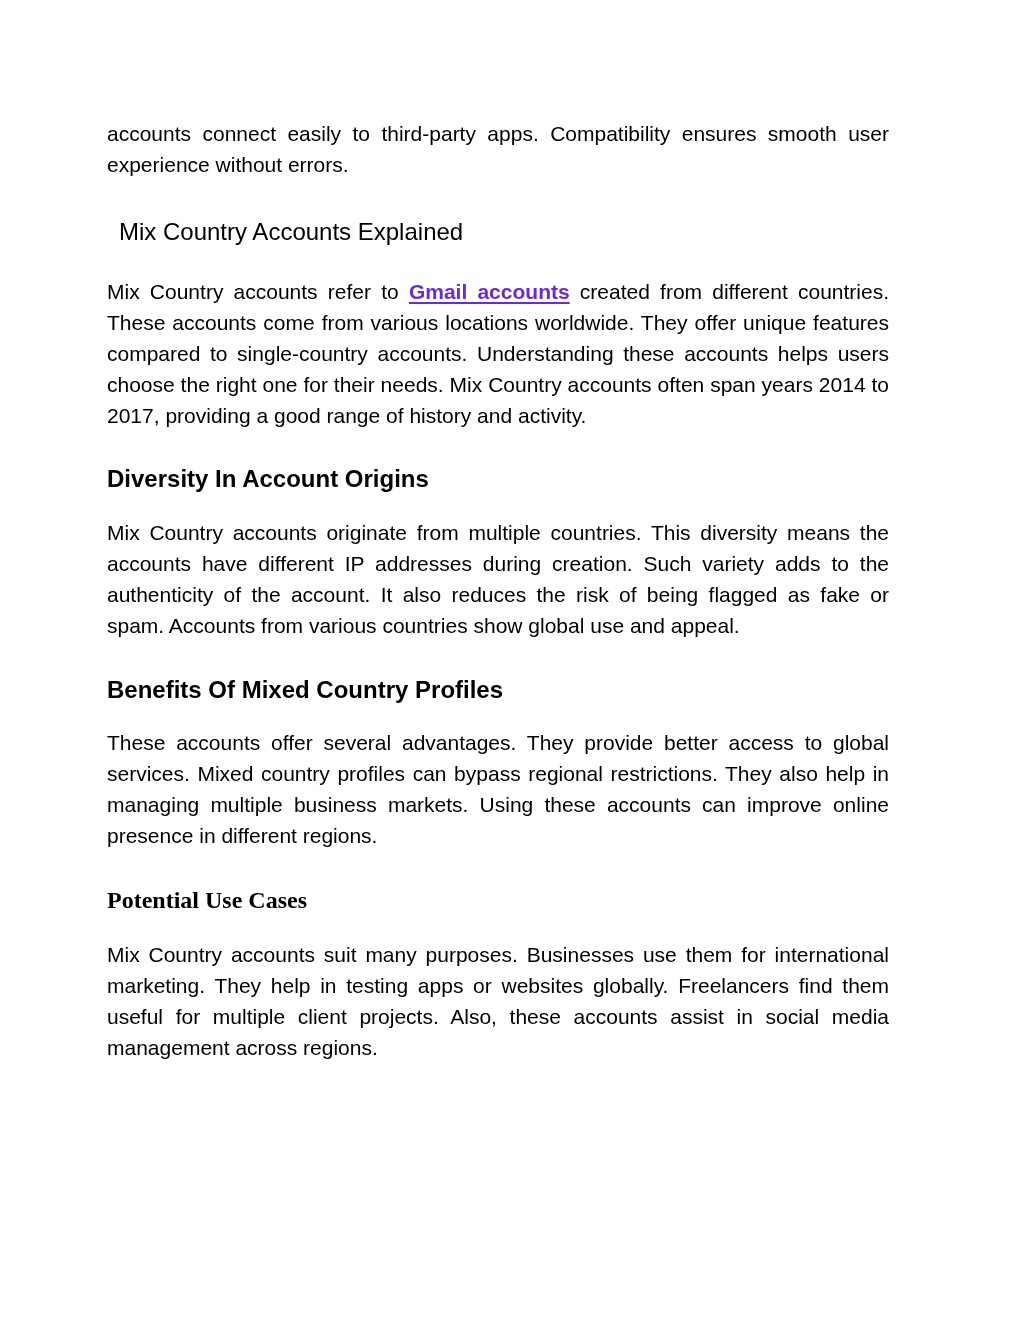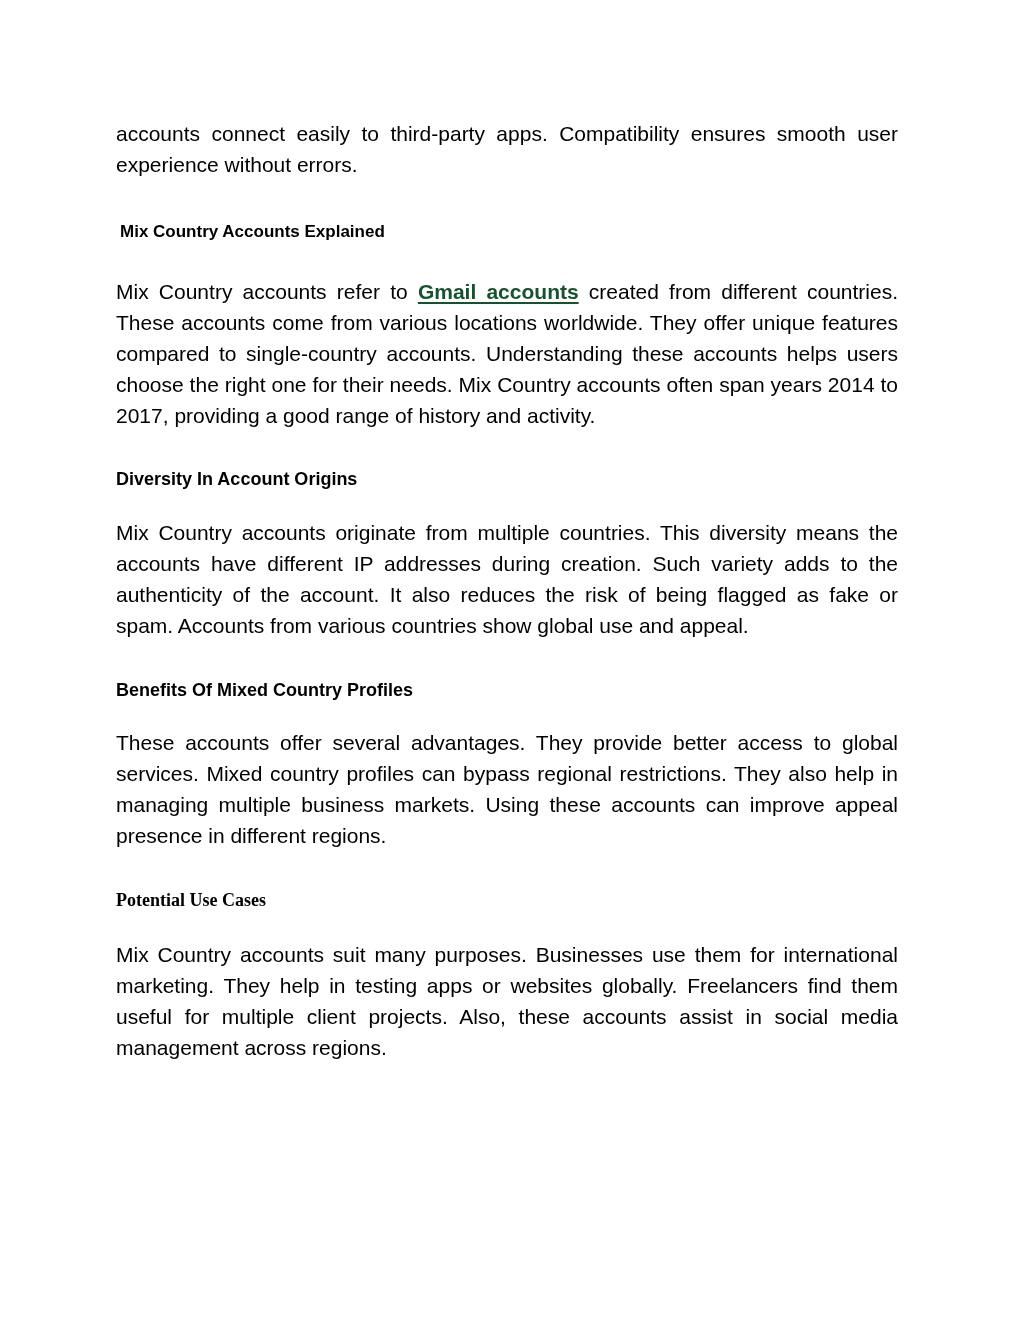--- a/index.html
+++ b/index.html
@@ -10,45 +10,45 @@
     body {
       width: 1024px;
       height: 1325px;
       position: relative;
       overflow: hidden;
       font-family: "Liberation Sans", sans-serif;
       color: #000000;
     }
     .page {
       position: absolute;
-      left: 116px;
+      left: 107px;
       top: 118px;
       width: 782px;
     }
     p.body {
       margin: 0;
       font-size: 21px;
       line-height: 31px;
       text-align: justify;
       letter-spacing: 0px;
     }
     h2.h2 {
-      margin: 4px;
-      font-size: 17px;
-      font-weight: bold;
+      margin: 12px;
+      font-size: 24px;
+      font-weight: normal;
       line-height: 36px;
     }
     h3.h3 {
       margin: 0;
-      font-size: 18px;
+      font-size: 24px;
       font-weight: bold;
       line-height: 26px;
     }
     a.link {
-      color: #14532d;
+      color: #6d28d9;
       font-weight: bold;
       text-decoration: underline;
       text-underline-offset: 3px;
     }
     #p-intro { }
     #h-mix { margin-top: 34px; }
     #p-mix { margin-top: 26px; }
     #h-diversity { margin-top: 35px; }
     #p-diversity { margin-top: 25px; }
     #h-benefits { margin-top: 36px; }
@@ -67,20 +67,20 @@
   <h2 class="h2" id="h-mix">Mix Country Accounts Explained</h2>
 
   <p class="body" id="p-mix"><span>Mix Country accounts refer to </span><a class="link" href="#">Gmail accounts</a><span> created from different countries. These accounts come from various locations worldwide. They offer unique features compared to single-country accounts. Understanding these accounts helps users choose the right one for their needs. Mix Country accounts often span years 2014 to 2017, providing a good range of history and activity.</span></p>
 
   <h3 class="h3" id="h-diversity">Diversity In Account Origins</h3>
 
   <p class="body" id="p-diversity">Mix Country accounts originate from multiple countries. This diversity means the accounts have different IP addresses during creation. Such variety adds to the authenticity of the account. It also reduces the risk of being flagged as fake or spam. Accounts from various countries show global use and appeal.</p>
 
   <h3 class="h3" id="h-benefits">Benefits Of Mixed Country Profiles</h3>
 
-  <p class="body" id="p-benefits">These accounts offer several advantages. They provide better access to global services. Mixed country profiles can bypass regional restrictions. They also help in managing multiple business markets. Using these accounts can improve appeal presence in different regions.</p>
+  <p class="body" id="p-benefits">These accounts offer several advantages. They provide better access to global services. Mixed country profiles can bypass regional restrictions. They also help in managing multiple business markets. Using these accounts can improve online presence in different regions.</p>
 
   <h3 class="h3" id="h-usecases">Potential Use Cases</h3>
 
   <p class="body" id="p-usecases">Mix Country accounts suit many purposes. Businesses use them for international marketing. They help in testing apps or websites globally. Freelancers find them useful for multiple client projects. Also, these accounts assist in social media management across regions.</p>
 
 
 </div>
 
 </body></html>

